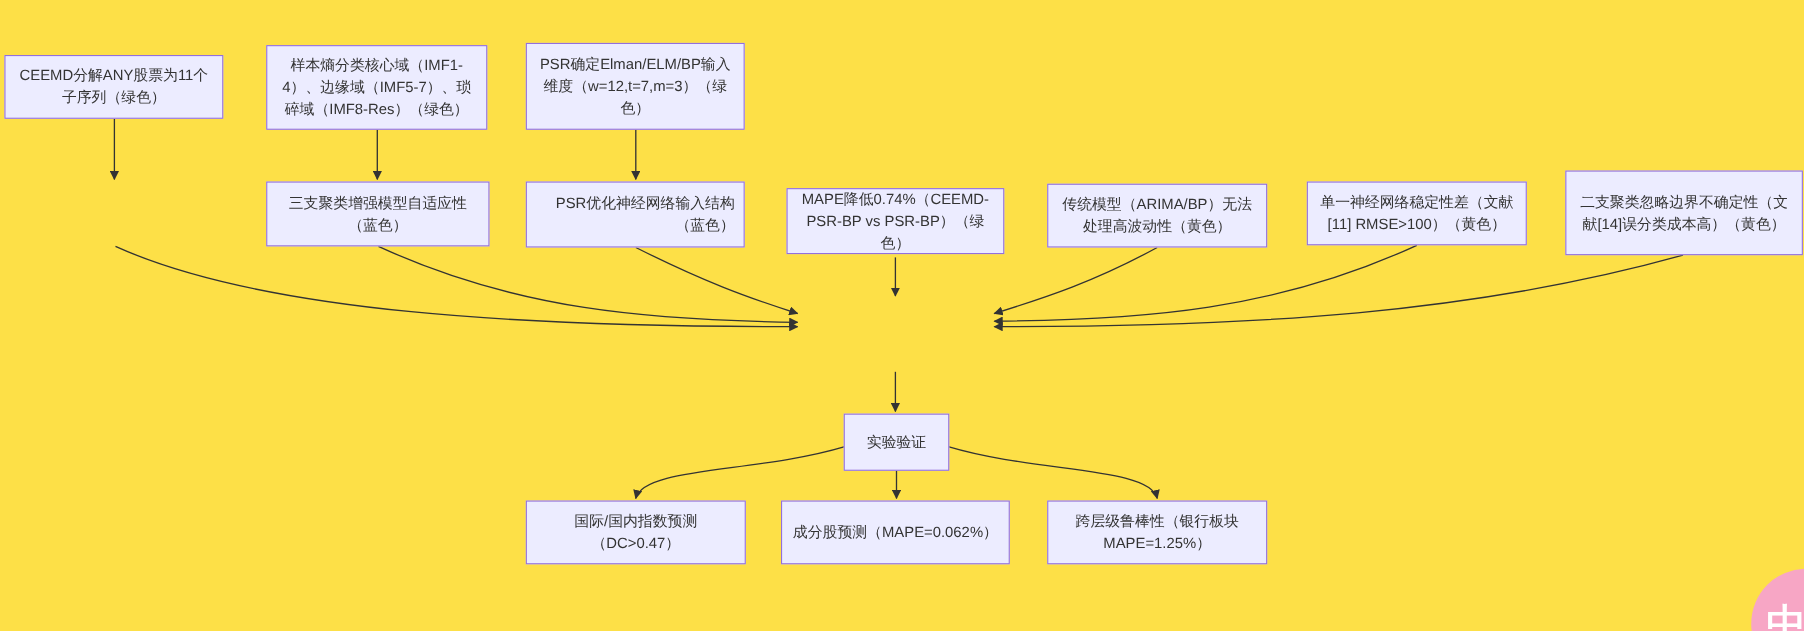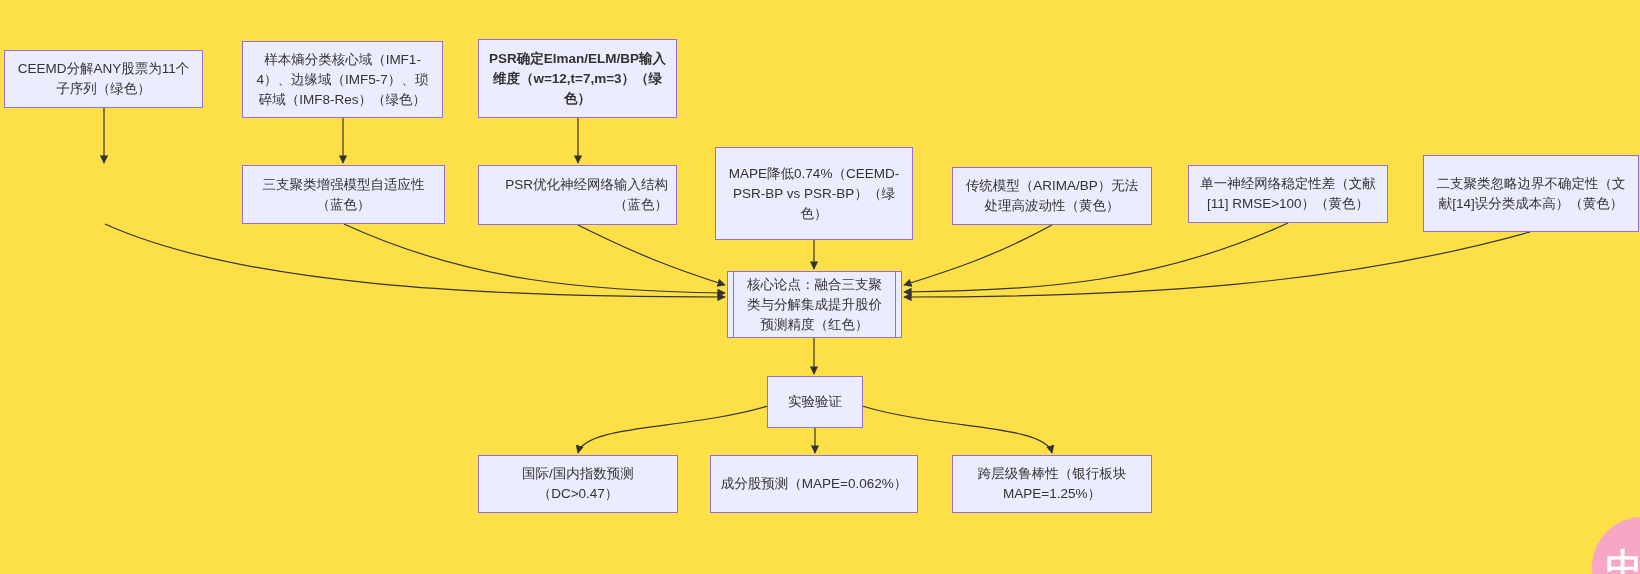--- a/index.html
+++ b/index.html
@@ -23,26 +23,26 @@
     align-items:center;
     justify-content:center;
     text-align:center;
     padding:4px 8px;
     z-index:2;
     word-break:break-word;
   }
   
   .n-t1{left:4px;   top:50px;  width:199px;height:58px;}
   .n-t2{left:242px; top:41px;  width:201px;height:77px;}
-  .n-t3{left:478px; top:39px;  width:199px;height:79px;font-weight:bold;}
+  .n-t3{left:478px; top:39px;  width:199px;height:79px;}
   
   .n-m1{left:5px;   top:165px; width:200px;height:59px;}
   .n-m2{left:242px; top:165px; width:203px;height:59px;}
   .n-m3{left:478px; top:165px; width:199px;height:60px;text-align:right;}
-  .n-m4{left:715px; top:147px; width:198px;height:93px;}
+  .n-m4{left:715px; top:171px; width:198px;height:60px;}
   .n-m5{left:952px; top:167px; width:200px;height:58px;}
   .n-m6{left:1188px;top:165px; width:200px;height:58px;}
   .n-m7{left:1423px;top:155px; width:216px;height:77px;}
   
   .n-core{left:727px;top:271px;width:175px;height:67px;padding:4px 14px;}
   .n-core::before,.n-core::after{
     content:"";position:absolute;top:0;bottom:0;width:0;
     border-left:1px solid #9370DB;
   }
   .n-core::before{left:5px;}
@@ -106,21 +106,20 @@
   <div class="node n-t2">样本熵分类核心域（IMF1-4）、边缘域（IMF5-7）、琐碎域（IMF8-Res）（绿色）</div>
   <div class="node n-t3">PSR确定Elman/ELM/BP输入维度（w=12,t=7,m=3）（绿色）</div>
 
   <div class="node n-m2">三支聚类增强模型自适应性（蓝色）</div>
   <div class="node n-m3">PSR优化神经网络输入结构（蓝色）</div>
   <div class="node n-m4">MAPE降低0.74%（CEEMD-PSR-BP vs PSR-BP）（绿色）</div>
   <div class="node n-m5">传统模型（ARIMA/BP）无法处理高波动性（黄色）</div>
   <div class="node n-m6">单一神经网络稳定性差（文献[11] RMSE&gt;100）（黄色）</div>
   <div class="node n-m7">二支聚类忽略边界不确定性（文献[14]误分类成本高）（黄色）</div>
 
-  <div class="node n-core">核心论点：融合三支聚类与分解集成提升股价预测精度（红色）</div>
 
   <div class="node n-exp">实验验证</div>
 
   <div class="node n-b1">国际/国内指数预测（DC&gt;0.47）</div>
   <div class="node n-b2">成分股预测（MAPE=0.062%）</div>
   <div class="node n-b3">跨层级鲁棒性（银行板块MAPE=1.25%）</div>
 
   <div class="translate-btn">中A</div>
 
 </div>

